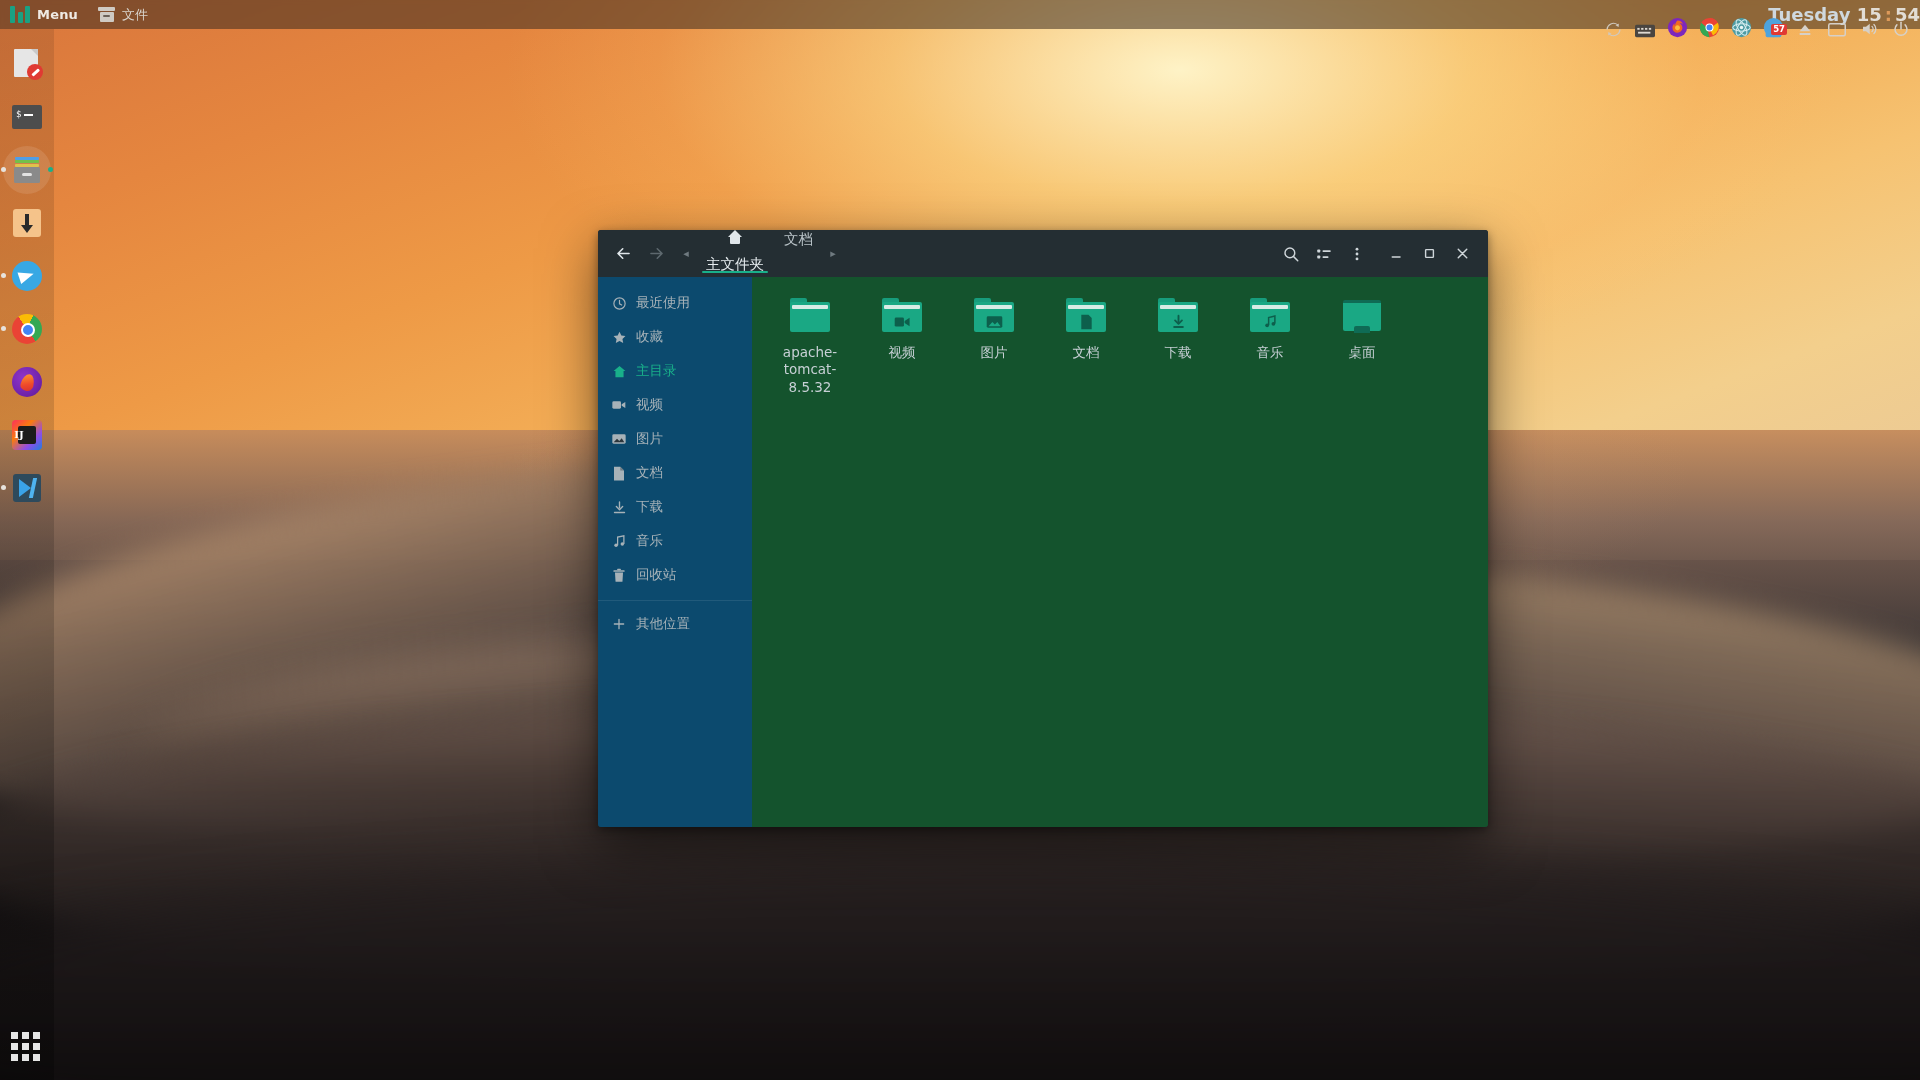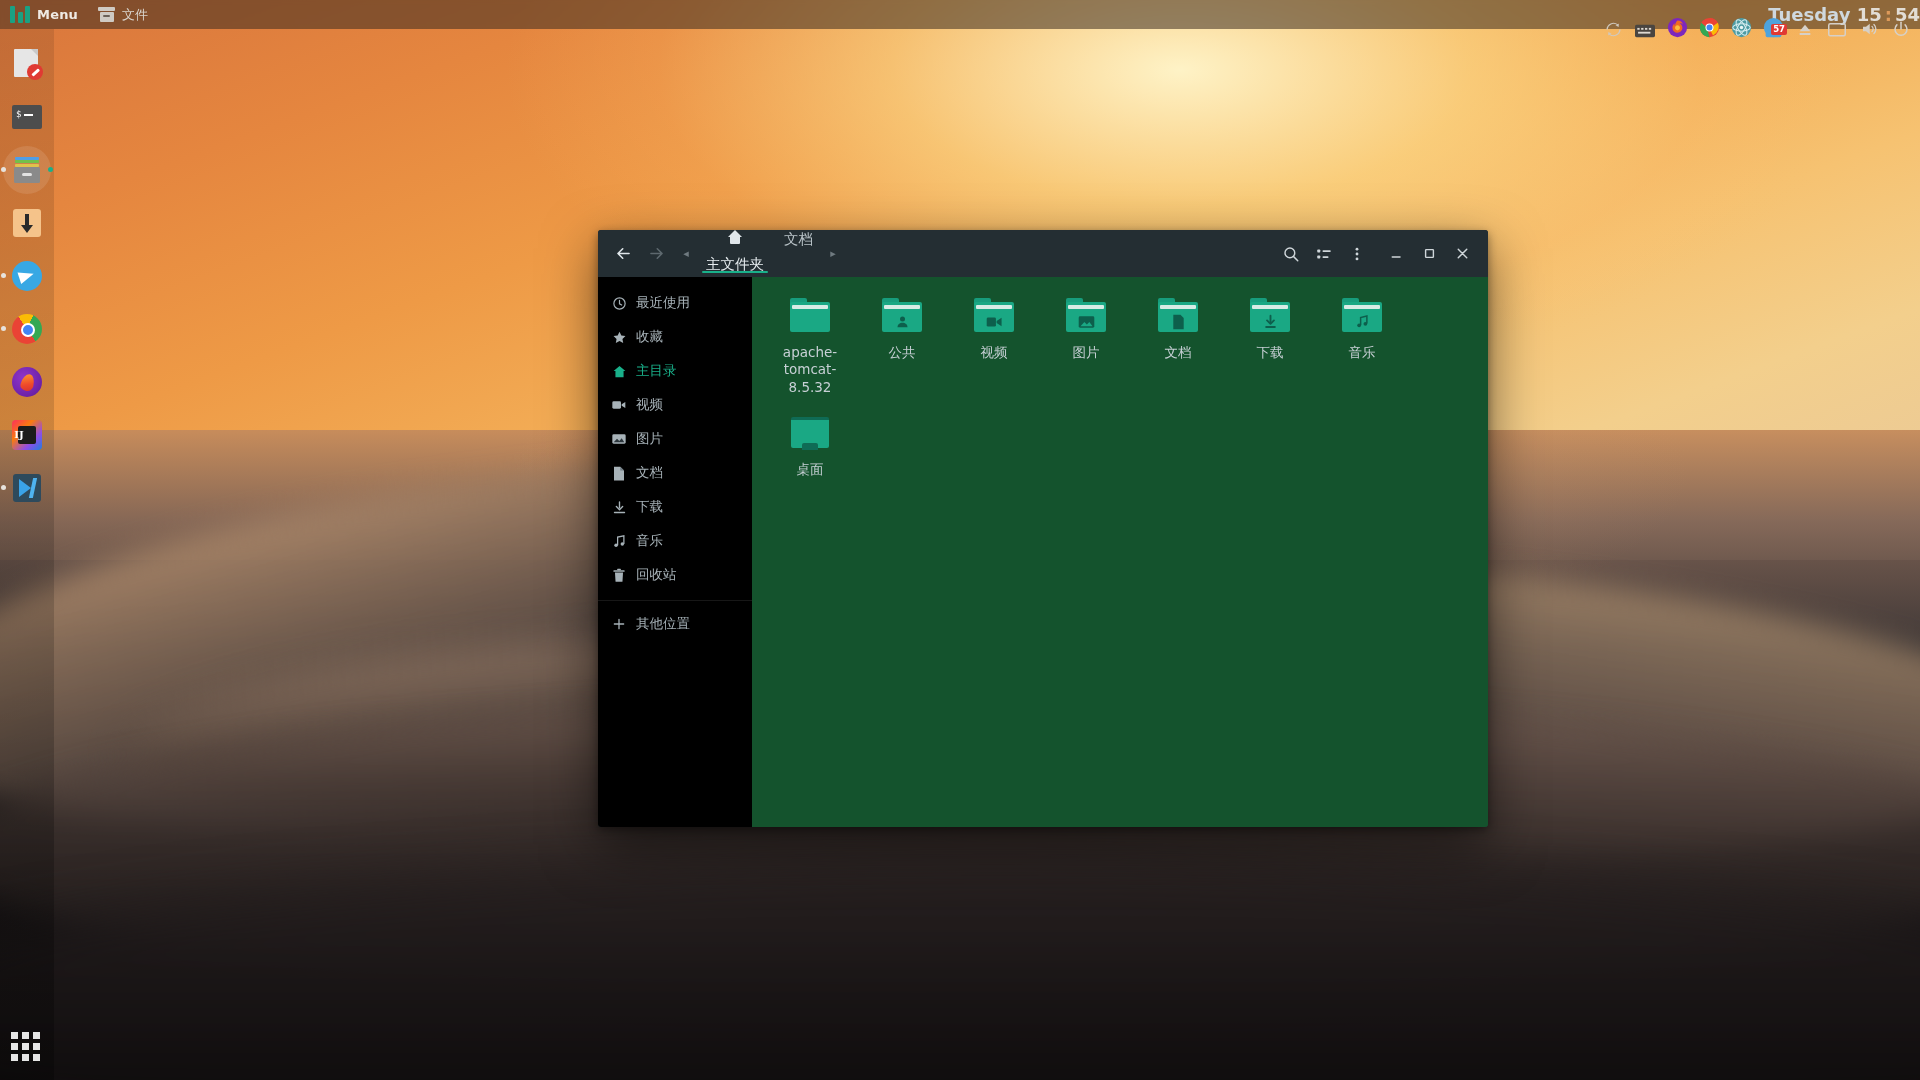--- a/index.html
+++ b/index.html
@@ -177,21 +177,21 @@
   }
   .home-ic { width:15px; height:14px; position:relative; display:inline-block; }
   .home-ic .roof { position:absolute; left:0; top:0; width:0; height:0;
     border-left:7.5px solid transparent; border-right:7.5px solid transparent; border-bottom:7px solid #dfe6ea; }
   .home-ic .base { position:absolute; left:2.5px; top:6px; width:10px; height:8px; background:#dfe6ea; border-radius:0 0 1px 1px; }
 
   .hdr-right { margin-left:auto; display:flex; align-items:center; }
 
   #fm-body { flex:1; display:flex; min-height:0; }
   #fm-sidebar {
-    width:154px; background:#000000; padding-top:9px; flex:0 0 154px;
+    width:154px; background:#0c4a6e; padding-top:9px; flex:0 0 154px;
     display:flex; flex-direction:column;
   }
   .side-item {
     height:34px; display:flex; align-items:center; gap:9px; padding:0 13px;
     color:#a7b2b8; font-size:13.5px; cursor:pointer;
   }
   .side-item.active { color:#19b08a; }
   .side-item .si-ic { width:16px; height:16px; display:flex; align-items:center; justify-content:center; flex:0 0 16px; }
   .side-sep { height:1px; background:rgba(255,255,255,0.09); margin:8px 0 6px 0; }
 
@@ -631,34 +631,20 @@
             <span class="file-ic folder">
               <span class="tab"></span>
                 <span class="body"></span>
                 <span class="strip"></span>
             </span>
             <span class="file-name">apache-tomcat-8.5.32</span>
           </div>
 
 
 
-          <div class="file-cell">
-            <span class="file-ic folder">
-              <span class="tab"></span>
-                <span class="body"></span>
-                <span class="strip"></span>
-              <span class="emblem">
-                <svg width="15" height="15" viewBox="0 0 24 24">
-                    <circle cx="12" cy="8" r="4" fill="#0d5f4c"></circle>
-                    <path d="M4 21c0-4.4 3.6-7 8-7s8 2.6 8 7z" fill="#0d5f4c"></path>
-                  </svg>
-              </span>
-            </span>
-            <span class="file-name">公共</span>
-          </div>
 
 
           <div class="file-cell">
             <span class="file-ic folder">
               <span class="tab"></span>
                 <span class="body"></span>
                 <span class="strip"></span>
               <span class="emblem">
                 <svg width="17" height="14" viewBox="0 0 24 18">
                     <rect x="1" y="2.5" width="13" height="13" rx="2" fill="#0d5f4c"></rect>

